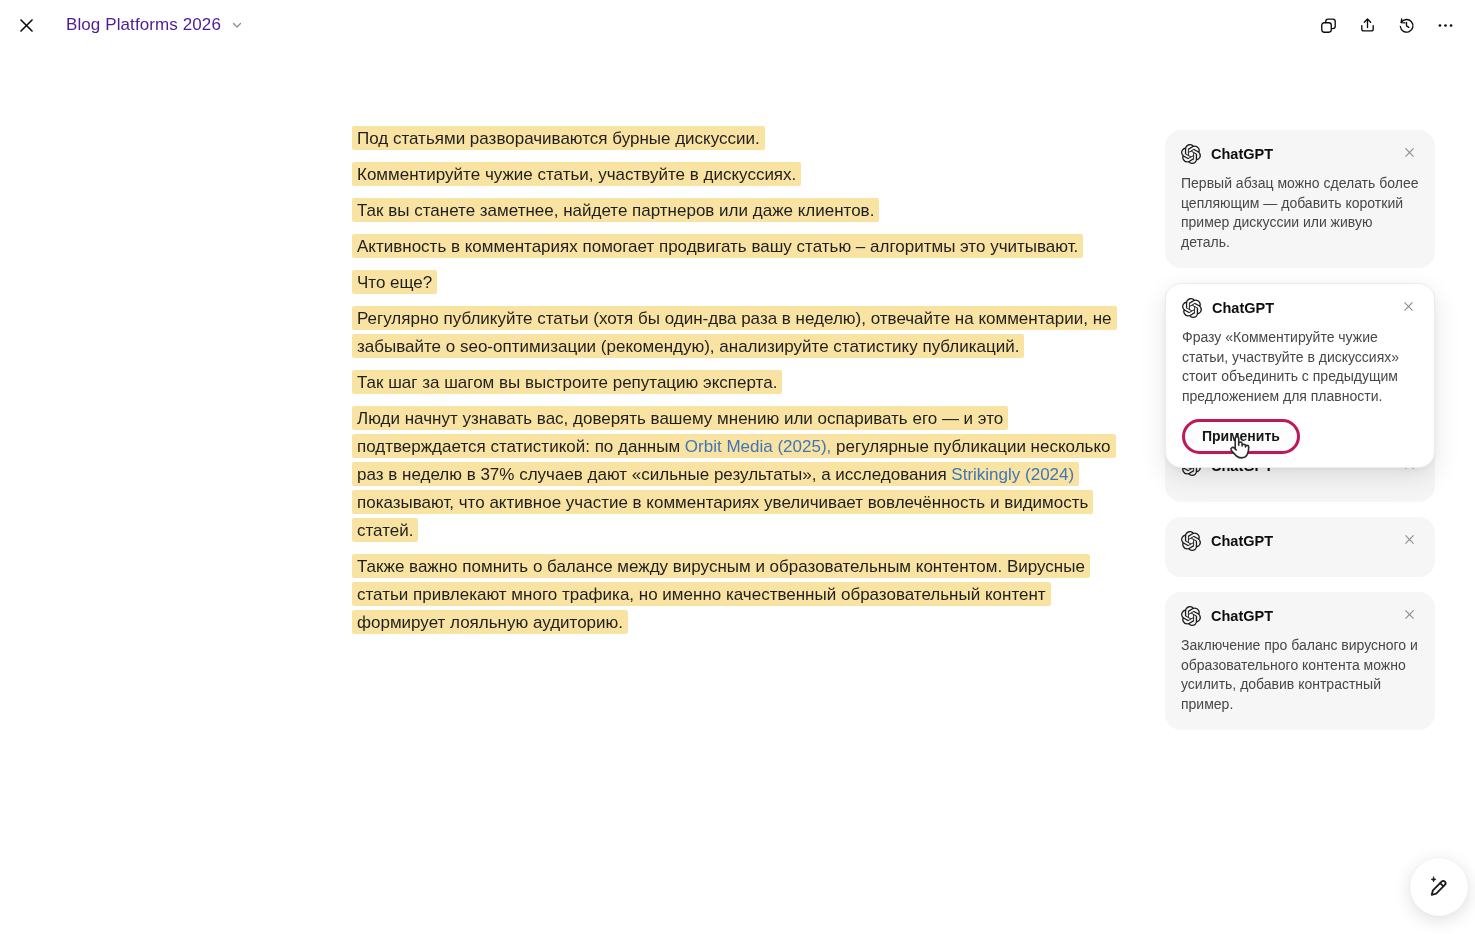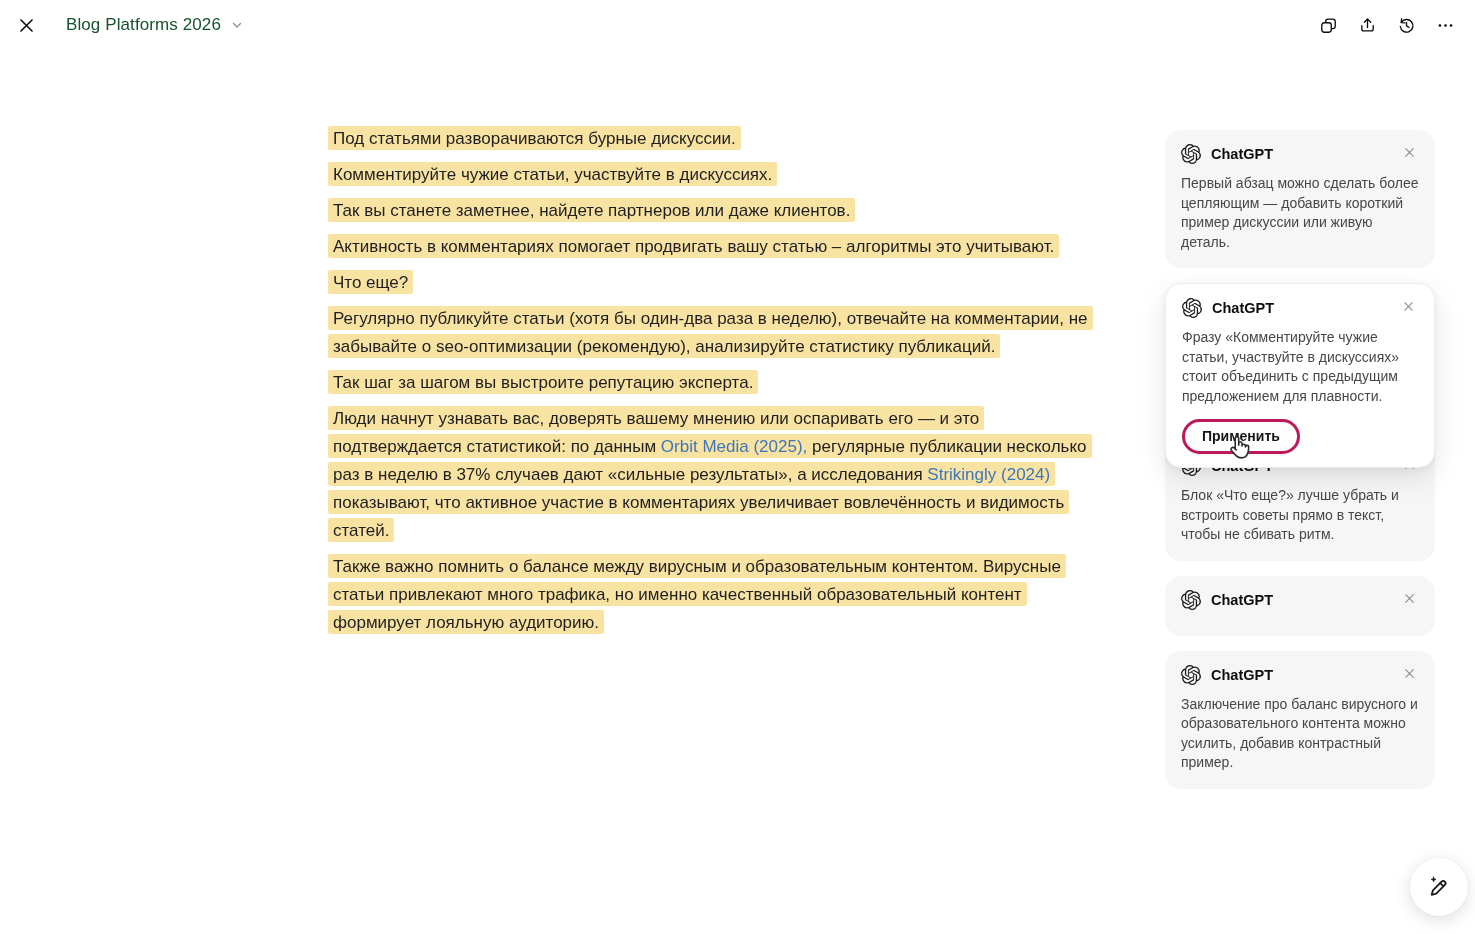--- a/index.html
+++ b/index.html
@@ -11,26 +11,26 @@
   }
 
   
   .topbar { position:absolute; top:0; left:0; right:0; height:50px;
     display:flex; align-items:center; padding:0 14px 0 10px; background:#fff; }
   .icon-btn { width:32px; height:32px; display:flex; align-items:center; justify-content:center;
     background:none; border:none; border-radius:8px; cursor:pointer; color:#0d0d0d; padding:0; }
   .icon-btn svg { display:block; }
   .title-btn { display:flex; align-items:center; gap:9px; margin-left:18px;
     background:none; border:none; cursor:pointer; padding:4px 6px; border-radius:8px; }
-  .doc-title { font-size:17px; font-weight:500; color:#14532d; letter-spacing:.1px; }
+  .doc-title { font-size:17px; font-weight:500; color:#4c1d95; letter-spacing:.1px; }
   .chev { color:#8f8f8f; margin-top:2px; }
   .topbar-right { margin-left:auto; display:flex; align-items:center; gap:7px; }
 
   
-  .doc { position:absolute; left:328px; top:124px; width:772px;
+  .doc { position:absolute; left:352px; top:124px; width:772px;
     font-size:17px; line-height:28px; color:#1f1f1f; }
   .doc p { margin:0 0 8px 0; }
   .hl { background:#F9E3A3; padding:2.5px 5px; border-radius:2px;
     -webkit-box-decoration-break:clone; box-decoration-break:clone; }
   .doclink { color:#3E76B8; text-decoration:none; cursor:pointer; }
 
   
   .sidebar { position:absolute; left:1165px; top:130px; width:270px;
     display:flex; flex-direction:column; }
   .card { background:#f6f6f6; border-radius:16px; padding:14px 16px 16px;
@@ -178,21 +178,20 @@
       </span>
       <span class="card-title">ChatGPT</span>
       <button class="card-close">
         <span>
           <svg width="13" height="13" viewBox="0 0 24 24" fill="none" stroke="currentColor" stroke-width="2" stroke-linecap="round">
               <path d="M5 5 L19 19 M19 5 L5 19"></path>
             </svg>
         </span>
       </button>
     </div>
-    <div class="card-body">Блок «Что еще?» лучше убрать и встроить советы прямо в текст, чтобы не сбивать ритм.</div>
   </div>
     <div class="card card-default">
     <div class="card-head">
       <span class="logo">
         <svg viewBox="0 0 24 24" fill="currentColor">
             <path d="M22.282 9.821a5.985 5.985 0 0 0-.516-4.91 6.046 6.046 0 0 0-6.51-2.9A6.065 6.065 0 0 0 4.981 4.18a5.985 5.985 0 0 0-3.998 2.9 6.046 6.046 0 0 0 .743 7.097 5.98 5.98 0 0 0 .51 4.911 6.051 6.051 0 0 0 6.515 2.9A5.985 5.985 0 0 0 13.26 24a6.056 6.056 0 0 0 5.772-4.206 5.99 5.99 0 0 0 3.997-2.9 6.056 6.056 0 0 0-.747-7.073zM13.26 22.43a4.476 4.476 0 0 1-2.876-1.04l.141-.081 4.779-2.758a.795.795 0 0 0 .392-.681v-6.737l2.02 1.168a.071.071 0 0 1 .038.052v5.583a4.504 4.504 0 0 1-4.494 4.494zM3.6 18.304a4.47 4.47 0 0 1-.535-3.014l.142.085 4.783 2.759a.771.771 0 0 0 .78 0l5.843-3.369v2.332a.08.08 0 0 1-.033.062L9.74 19.95a4.5 4.5 0 0 1-6.14-1.646zM2.34 7.896a4.485 4.485 0 0 1 2.366-1.973V11.6a.766.766 0 0 0 .388.676l5.815 3.355-2.02 1.168a.076.076 0 0 1-.071 0l-4.83-2.786A4.504 4.504 0 0 1 2.34 7.872zm16.597 3.855-5.833-3.387L15.119 7.2a.076.076 0 0 1 .071 0l4.83 2.791a4.494 4.494 0 0 1-.676 8.105v-5.678a.79.79 0 0 0-.407-.667zm2.01-3.023-.141-.085-4.774-2.782a.776.776 0 0 0-.785 0L9.409 9.23V6.897a.066.066 0 0 1 .028-.061l4.83-2.787a4.5 4.5 0 0 1 6.68 4.66zm-12.64 4.135-2.02-1.164a.08.08 0 0 1-.038-.057V6.075a4.5 4.5 0 0 1 7.375-3.453l-.142.08L8.704 5.46a.795.795 0 0 0-.393.681zm1.097-2.365 2.602-1.5 2.607 1.5v2.999l-2.597 1.5-2.607-1.5z"></path>
           </svg>
       </span>
       <span class="card-title">ChatGPT</span>
       <button class="card-close">

